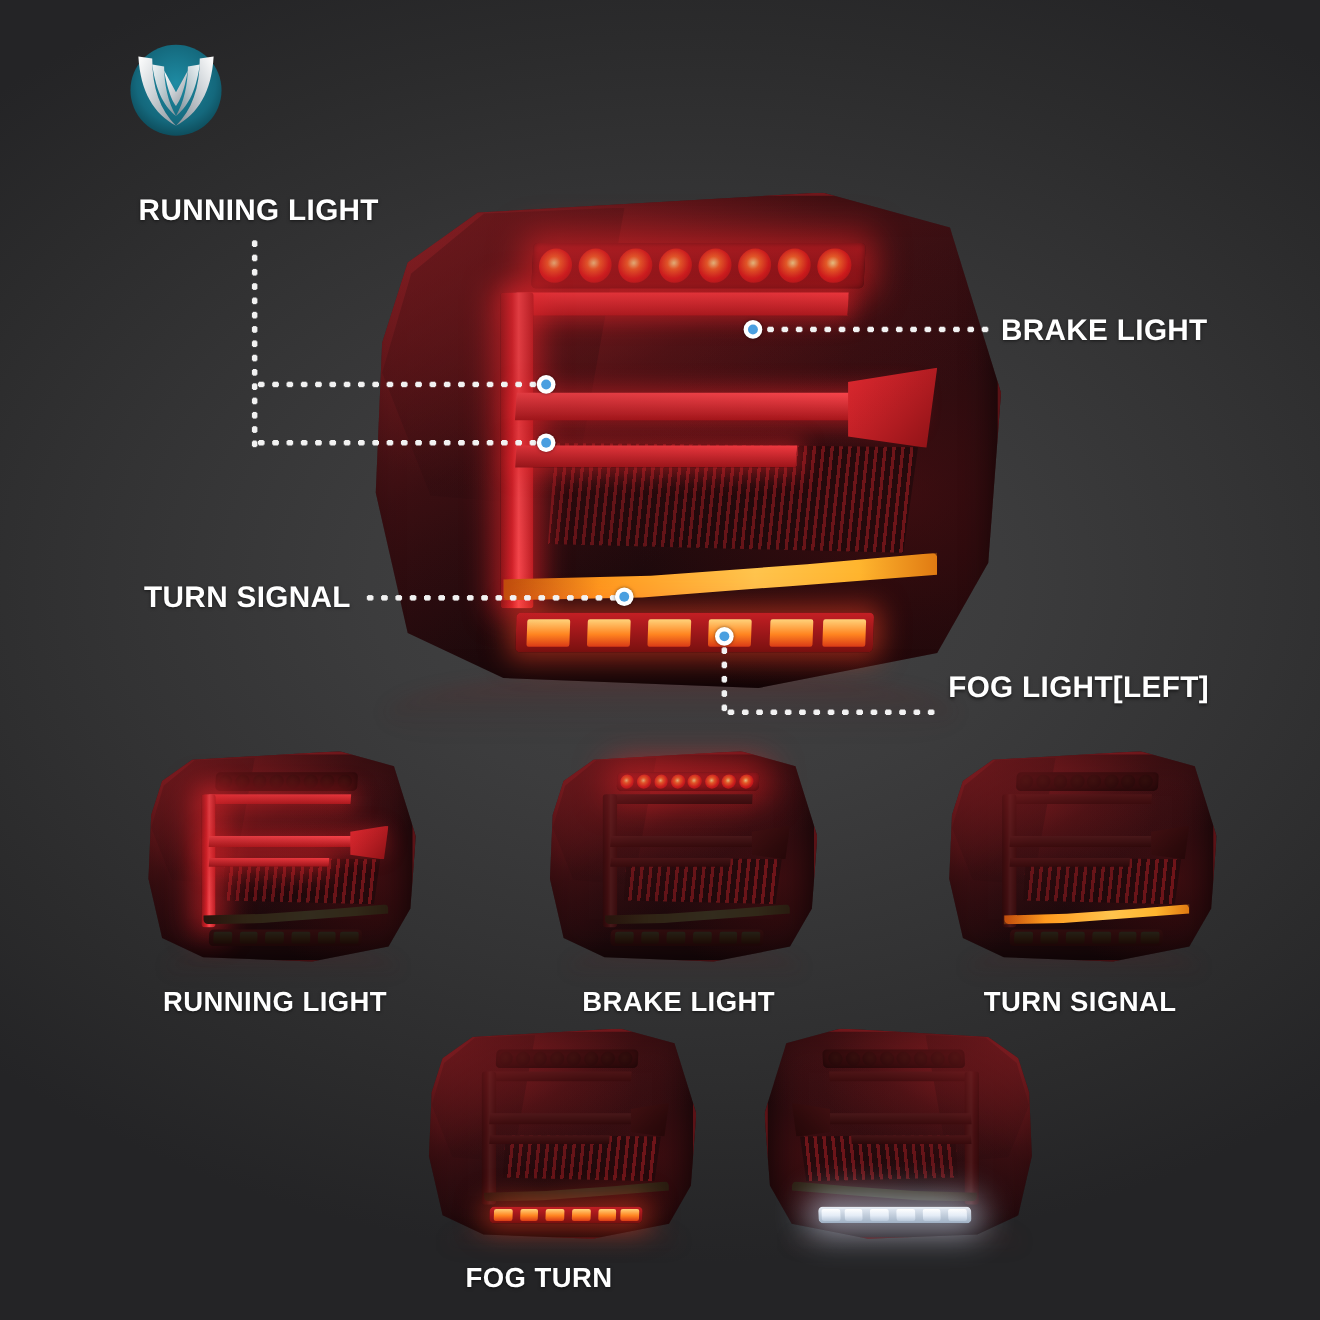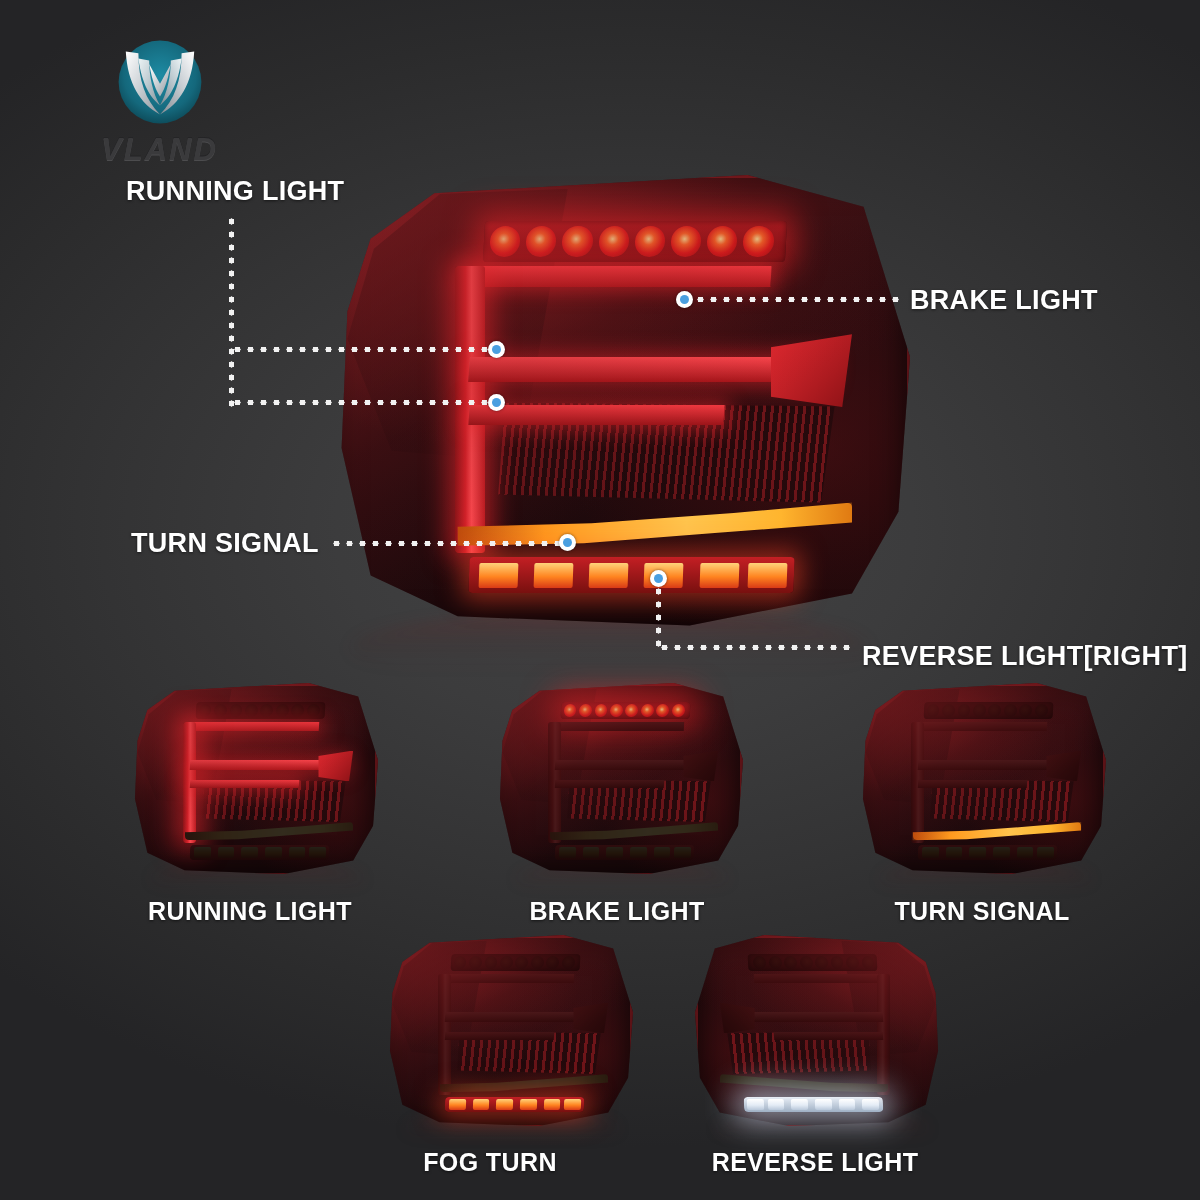--- a/index.html
+++ b/index.html
@@ -213,21 +213,20 @@
           </linearGradient>
         </defs>
         <circle cx="60" cy="60" r="46" fill="url(#gTeal)"></circle>
         <path d="M22 26 C24 62 38 84 60 96 C44 80 36 58 36 28 Z" fill="url(#gSilverL)"></path>
         <path d="M98 26 C96 62 82 84 60 96 C76 80 84 58 84 28 Z" fill="url(#gSilverR)"></path>
         <path d="M36 34 C40 64 50 78 60 86 C52 72 48 54 48 36 Z" fill="url(#gSilverL)" opacity=".92"></path>
         <path d="M84 34 C80 64 70 78 60 86 C68 72 72 54 72 36 Z" fill="url(#gSilverR)" opacity=".92"></path>
         <path d="M48 40 C52 62 56 70 60 76 C64 70 68 62 72 40 L60 62 Z" fill="url(#gSilverL)"></path>
       </svg>
     </div>
-    <div class="brand-text">VLAND</div>
   </div>
 
   <div class="reflect" style="left:350px; top:612px; width:520px; height:70px;"></div>
 
   <div class="lamp glow-rl glow-brake glow-turn glow-low" style="left:330px; top:175px; width:580px; height:455px;">
     <div class="body"></div>
     <div class="facet"></div>
     <div class="comb"></div>
     <div class="brake">
       <i style="left:2%"></i>
@@ -265,21 +264,21 @@
   <div class="marker" style="left:488px; top:394px;"></div>
 
   <div class="callout-label" style="left:910px; top:285px;">BRAKE LIGHT</div>
   <div class="dots-h" style="left:694px; top:297px; width:205px;"></div>
   <div class="marker" style="left:676px; top:291px;"></div>
 
   <div class="callout-label" style="left:131px; top:528px;">TURN SIGNAL</div>
   <div class="dots-h" style="left:330px; top:541px; width:232px;"></div>
   <div class="marker" style="left:559px; top:534px;"></div>
 
-  <div class="callout-label" style="left:862px; top:641px;">REVERSE LIGHT[RIGHT]</div>
+  <div class="callout-label" style="left:862px; top:610px;">FOG LIGHT[LEFT]</div>
   <div class="dots-v" style="left:656px; top:585px; height:62px;"></div>
   <div class="dots-h" style="left:658px; top:645px; width:195px;"></div>
   <div class="marker" style="left:650px; top:570px;"></div>
 
   <div class="reflect" style="left:150px; top:862px; width:215px; height:34px;"></div>
   <div class="lamp glow-rl dim-brake dim-turn dim-low" style="left:130px; top:683px; width:248px; height:193px;">
     <div class="body"></div>
     <div class="facet"></div>
     <div class="comb"></div>
     <div class="brake">
@@ -438,15 +437,14 @@
       <i style="left:3%"></i>
         <i style="left:20%"></i>
         <i style="left:37%"></i>
       <i style="left:54%"></i>
         <i style="left:71%"></i>
         <i style="left:86%"></i>
     </div>
     <div class="rim"></div>
     <div class="rimline"></div>
   </div>
-  <div class="thumb-caption" style="left:815px; top:1148px;">REVERSE LIGHT</div>
 
 </div>
 
 </body></html>

